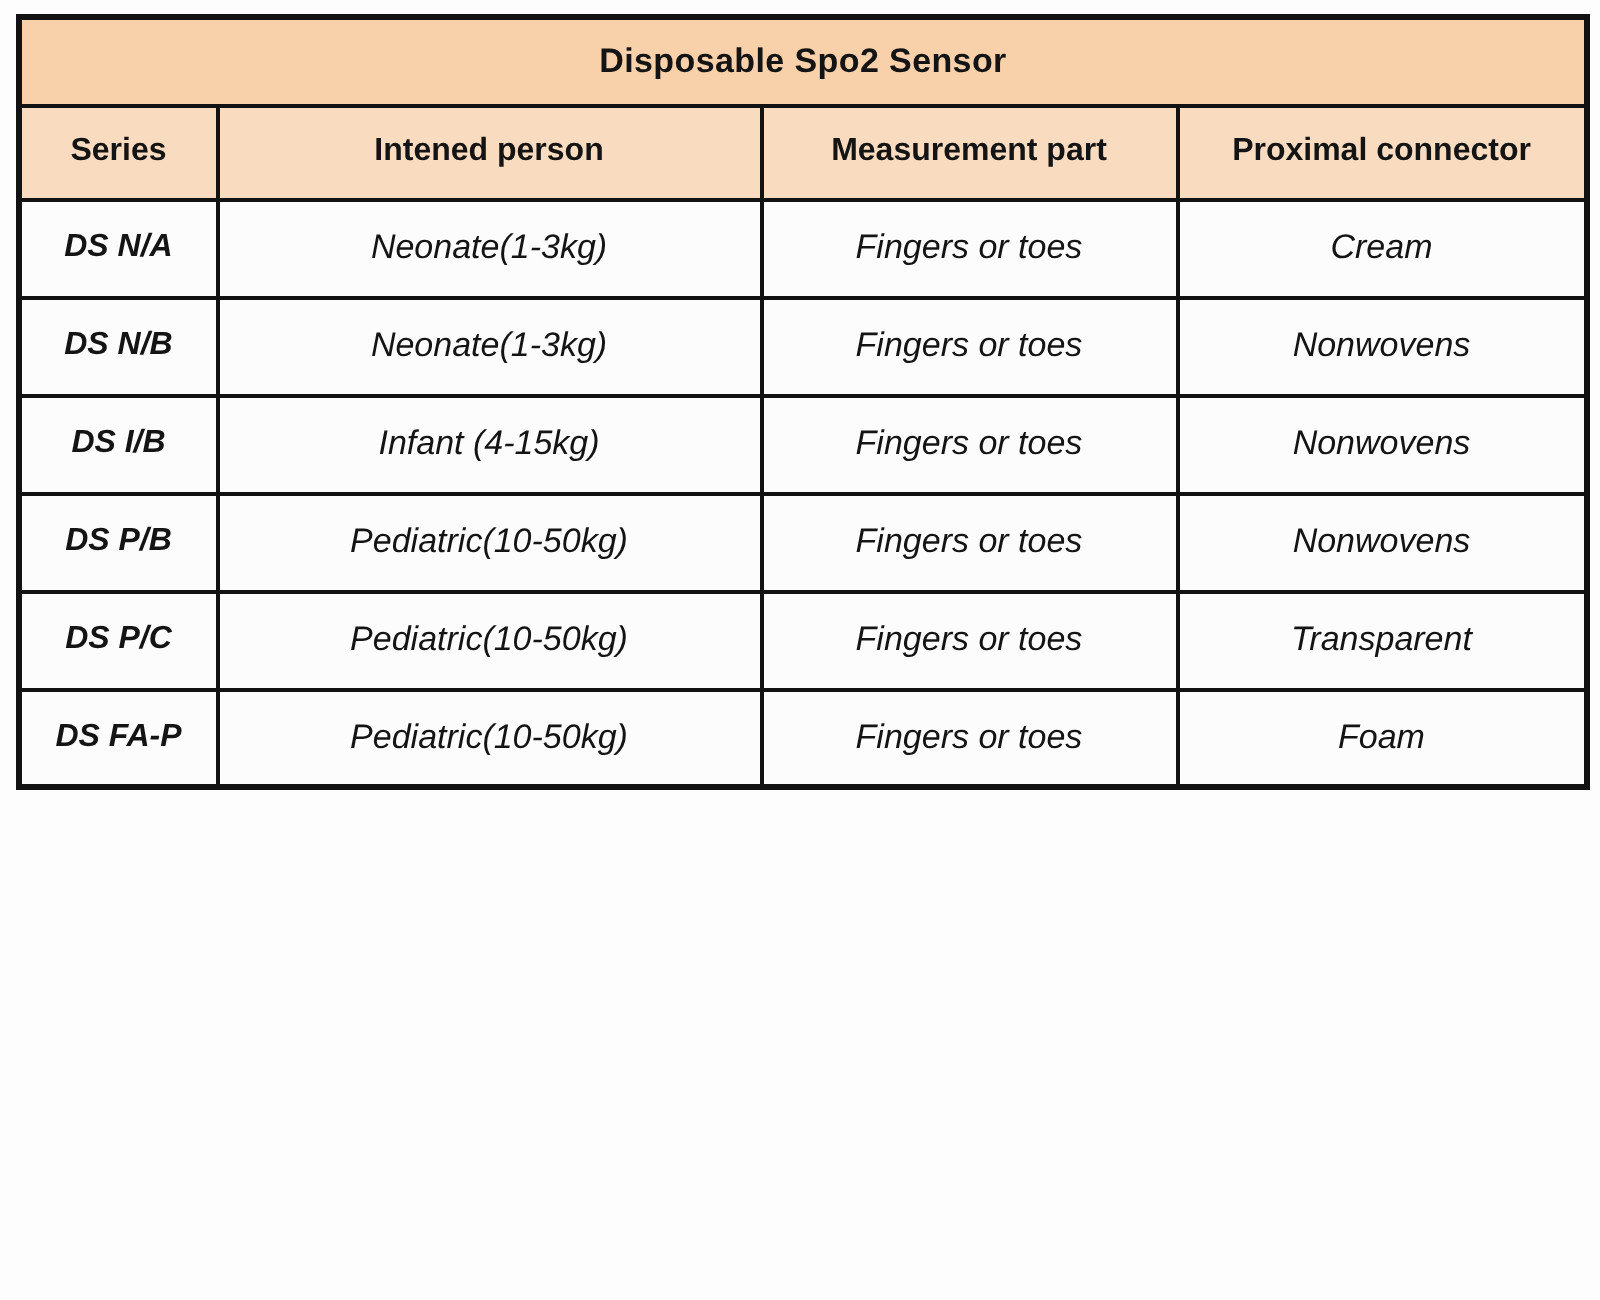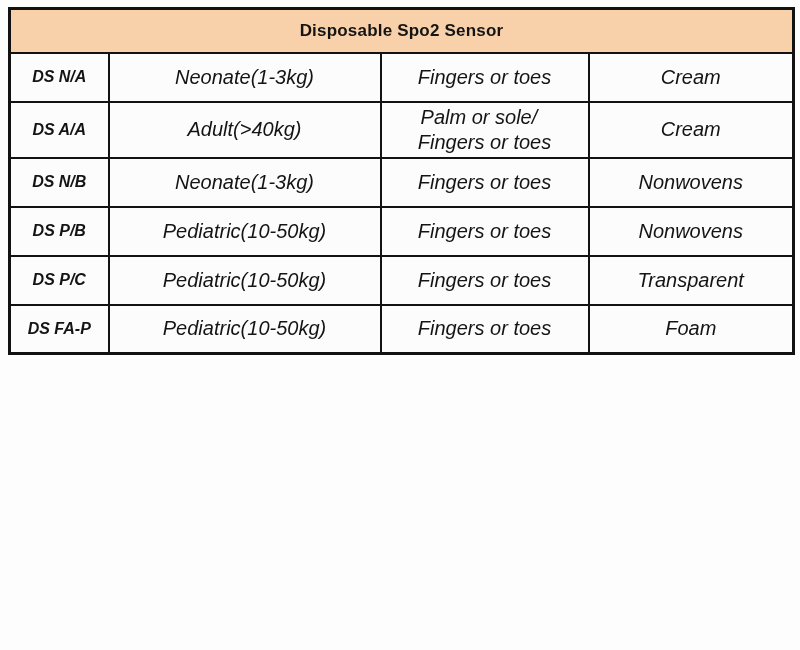--- a/index.html
+++ b/index.html
@@ -44,56 +44,62 @@
   col.c-series    { width: 99px;  }
   col.c-person    { width: 272px; }
   col.c-part      { width: 208px; }
   col.c-connector { width: 205px; }
   tr.data-row { height: 49px; background: #fcfcfc; font-style: italic; }
   td.cell-series {
     font-weight: bold;
     font-size: 16px;
   }
   td.cell-person, td.cell-part, td.cell-connector {
-    font-size: 20px;
+    font-size: 17px;
   }
   td.cell-part { line-height: 1.25; padding: 2px 10px; }
 </style>
 </head>
 <body>
 
 <div class="page">
   <table class="sensor-table">
     <colgroup>
       <col class="c-series">
       <col class="c-person">
       <col class="c-part">
       <col class="c-connector">
     </colgroup>
     <thead>
       <tr class="title-row">
         <th colspan="4">Disposable Spo2 Sensor</th>
       </tr>
+      <tr class="header-row">
+        <th>Series</th>
+        <th>Intened person</th>
+        <th>Measurement part</th>
+        <th>Proximal connector</th>
+      </tr>
     </thead>
     <tbody id="table-body">
         <tr class="data-row">
     <td class="cell-series">DS N/A</td>
     <td class="cell-person">Neonate(1-3kg)</td>
     <td class="cell-part">Fingers or toes</td>
     <td class="cell-connector">Cream</td>
   </tr>
         <tr class="data-row">
-    <td class="cell-series">DS A/A</td>
-    <td class="cell-person">Adult(&gt;40kg)</td>
-    <td class="cell-part">Palm or sole/&nbsp;&nbsp; Fingers or toes</td>
-    <td class="cell-connector">Cream</td>
+    <td class="cell-series">DS N/B</td>
+    <td class="cell-person">Neonate(1-3kg)</td>
+    <td class="cell-part">Fingers or toes</td>
+    <td class="cell-connector">Nonwovens</td>
   </tr>
         <tr class="data-row">
-    <td class="cell-series">DS N/B</td>
-    <td class="cell-person">Neonate(1-3kg)</td>
+    <td class="cell-series">DS I/B</td>
+    <td class="cell-person">Infant (4-15kg)</td>
     <td class="cell-part">Fingers or toes</td>
     <td class="cell-connector">Nonwovens</td>
   </tr>
         <tr class="data-row">
     <td class="cell-series">DS P/B</td>
     <td class="cell-person">Pediatric(10-50kg)</td>
     <td class="cell-part">Fingers or toes</td>
     <td class="cell-connector">Nonwovens</td>
   </tr>
         <tr class="data-row">

